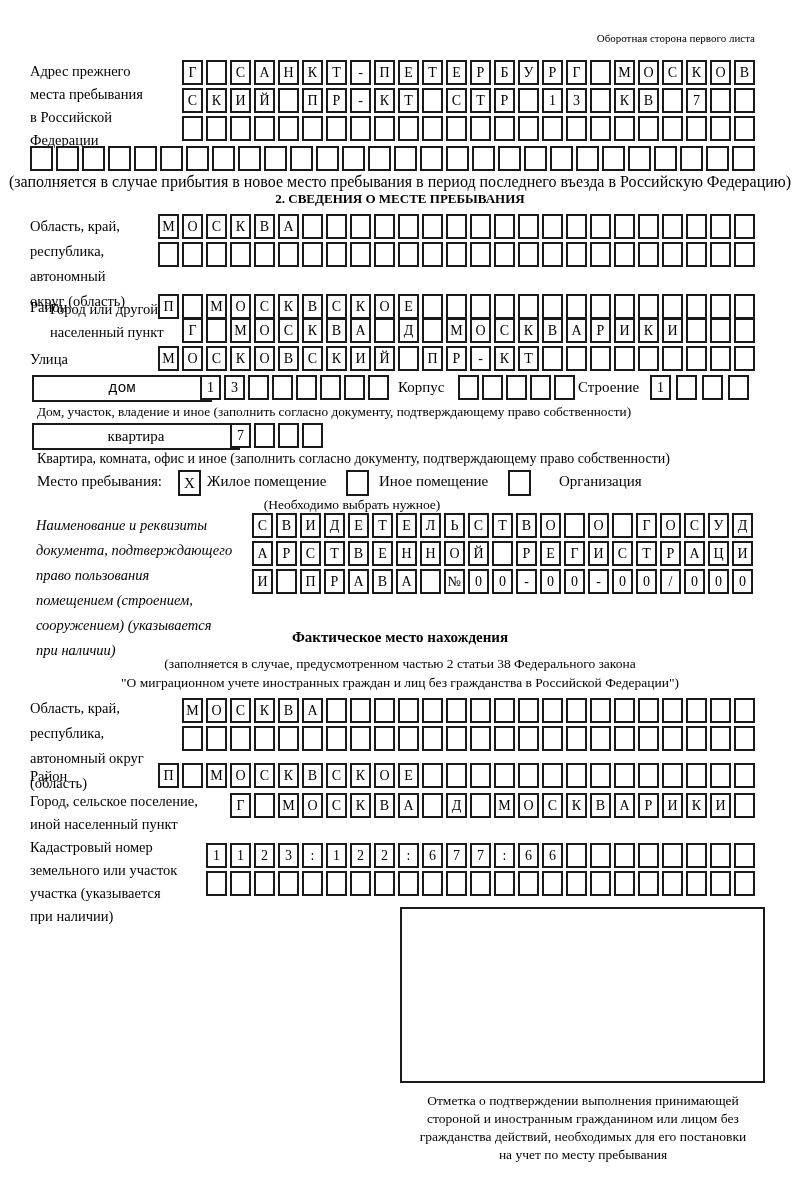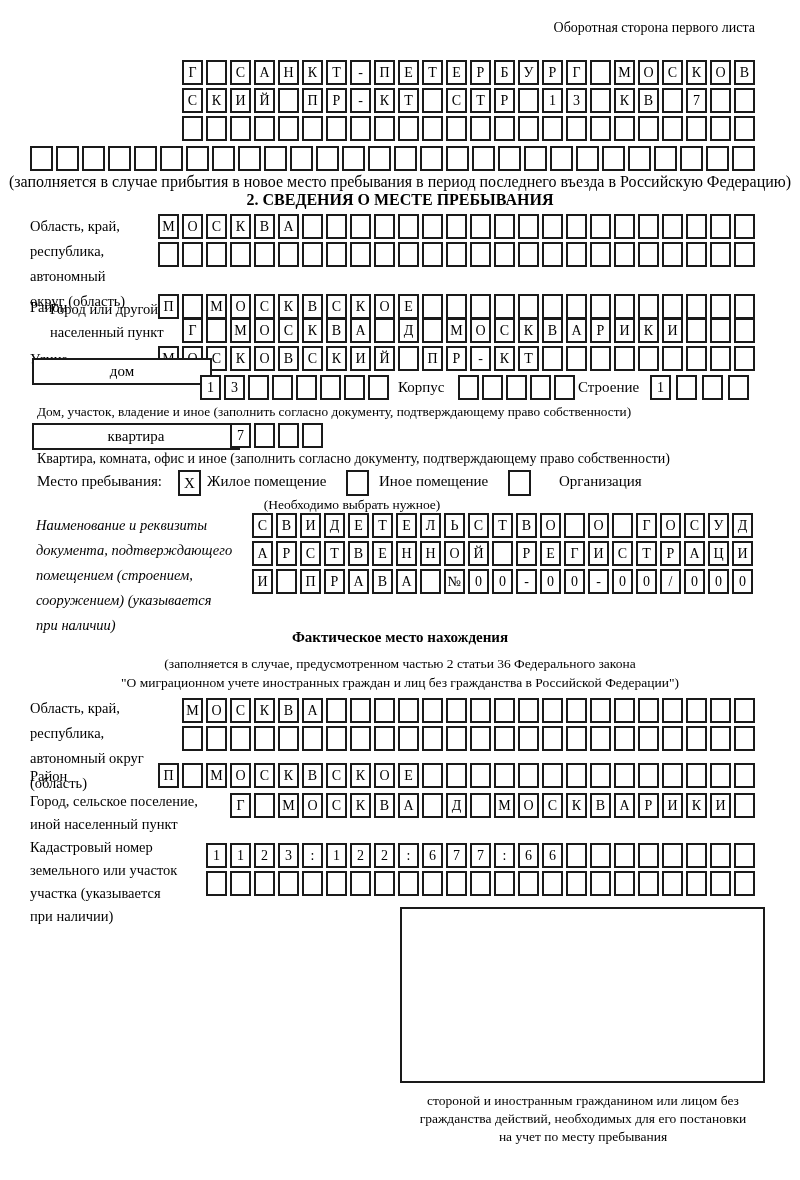--- a/index.html
+++ b/index.html
@@ -15,42 +15,48 @@
     font-size:14px;line-height:1;background:#fff;flex:0 0 auto;
   }
   .row.wide .cell{width:23px;}
   .row.spread{gap:5px;}
   .label{font-size:14.5px;line-height:22px;}
   .label .line{white-space:nowrap;}
   .lh25 .line{line-height:25px;}
   .lh23 .line{line-height:23px;}
   .caption{font-size:16px;white-space:nowrap;}
   .center{left:0;width:800px;text-align:center;}
-  .title{font-weight:bold;font-size:16px;}
+  .title{font-weight:bold;font-size:13px;}
   .widebox{
     box-sizing:border-box;border:2px solid #1a1a1a;height:27px;background:#fff;
     display:flex;align-items:center;justify-content:center;font-size:15px;
   }
   .inline-label{font-size:15px;white-space:nowrap;}
   .chk{
     box-sizing:border-box;width:23px;height:26px;border:2px solid #1a1a1a;
     display:flex;align-items:center;justify-content:center;font-size:15px;background:#fff;
   }
   .stamp{
     box-sizing:border-box;border:2px solid #1a1a1a;background:#fff;
   }
   .stamp-cap{font-size:13.5px;line-height:18px;text-align:center;}
 </style>
 </head>
 <body>
 
 <div class="page">
 
-  <div class="abs" style="top:20px;right:45px;font-size:14px;">Оборотная сторона первого листа</div>
-
+  <div class="abs" style="top:32px;right:45px;font-size:11px;">Оборотная сторона первого листа</div>
+
+  <div class="abs label lh23" style="left:30px;top:60px;">
+      <div class="line">Адрес прежнего</div>
+      <div class="line">места пребывания</div>
+      <div class="line">в Российской</div>
+      <div class="line">Федерации</div>
+    </div>
   <div class="row" style="left:182px;top:60px;">
       <div class="cell">Г</div>
       <div class="cell"></div>
       <div class="cell">С</div>
       <div class="cell">А</div>
       <div class="cell">Н</div>
       <div class="cell">К</div>
       <div class="cell">Т</div>
       <div class="cell">-</div>
       <div class="cell">П</div>
@@ -299,21 +305,21 @@
       <div class="cell"></div>
       <div class="cell"></div>
       <div class="cell"></div>
       <div class="cell"></div>
       <div class="cell"></div>
       <div class="cell"></div>
       <div class="cell"></div>
       <div class="cell"></div>
     </div>
 
-  <div class="abs widebox" style="left:32px;top:358px;width:180px;">дом</div>
+  <div class="abs widebox" style="left:32px;top:375px;width:180px;font-family:Liberation Mono, monospace;">дом</div>
   <div class="row" style="left:200px;top:375px;">
       <div class="cell">1</div>
       <div class="cell">3</div>
       <div class="cell"></div>
       <div class="cell"></div>
       <div class="cell"></div>
       <div class="cell"></div>
       <div class="cell"></div>
       <div class="cell"></div>
     </div>
@@ -348,20 +354,21 @@
   <div class="abs inline-label" style="left:207px;top:473px;">Жилое помещение</div>
   <div class="abs chk" style="left:346px;top:470px;"></div>
   <div class="abs inline-label" style="left:379px;top:473px;">Иное помещение</div>
   <div class="abs chk" style="left:508px;top:470px;"></div>
   <div class="abs inline-label" style="left:559px;top:473px;">Организация</div>
   <div class="abs caption" style="left:37px;top:497px;width:630px;text-align:center;font-size:13.5px;">(Необходимо выбрать нужное)</div>
 
   <div class="abs label lh25" style="left:36px;top:513px;font-style:italic;">
       <div class="line">Наименование и реквизиты</div>
       <div class="line">документа, подтверждающего</div>
+      <div class="line">право пользования</div>
       <div class="line">помещением (строением,</div>
       <div class="line">сооружением) (указывается</div>
       <div class="line">при наличии)</div>
     </div>
   <div class="row" style="left:252px;top:513px;">
       <div class="cell">С</div>
       <div class="cell">В</div>
       <div class="cell">И</div>
       <div class="cell">Д</div>
       <div class="cell">Е</div>
@@ -424,21 +431,21 @@
       <div class="cell">0</div>
       <div class="cell">0</div>
       <div class="cell">/</div>
       <div class="cell">0</div>
       <div class="cell">0</div>
       <div class="cell">0</div>
     </div>
 
   <div class="abs title center" style="top:629px;font-size:15px;">Фактическое место нахождения</div>
   <div class="abs center" style="top:654px;font-size:13.5px;line-height:19px;">
-      <div class="line">(заполняется в случае, предусмотренном частью 2 статьи 36 Федерального закона</div>
+      <div class="line">(заполняется в случае, предусмотренном частью 2 статьи 38 Федерального закона</div>
       <div class="line">"О миграционном учете иностранных граждан и лиц без гражданства в Российской Федерации")</div>
     </div>
 
   <div class="abs label lh25" style="left:30px;top:696px;">
       <div class="line">Область, край,</div>
       <div class="line">республика,</div>
       <div class="line">автономный округ</div>
       <div class="line">(область)</div>
     </div>
   <div class="row" style="left:182px;top:698px;">
@@ -604,18 +611,19 @@
       <div class="cell"></div>
       <div class="cell"></div>
       <div class="cell"></div>
       <div class="cell"></div>
       <div class="cell"></div>
       <div class="cell"></div>
     </div>
 
   <div class="abs stamp" style="left:400px;top:907px;width:365px;height:176px;"></div>
   <div class="abs stamp-cap" style="left:392px;top:1092px;width:382px;">
+      <div class="line">Отметка о подтверждении выполнения принимающей</div>
       <div class="line">стороной и иностранным гражданином или лицом без</div>
       <div class="line">гражданства действий, необходимых для его постановки</div>
       <div class="line">на учет по месту пребывания</div>
     </div>
 
 </div>
 
 </body></html>

